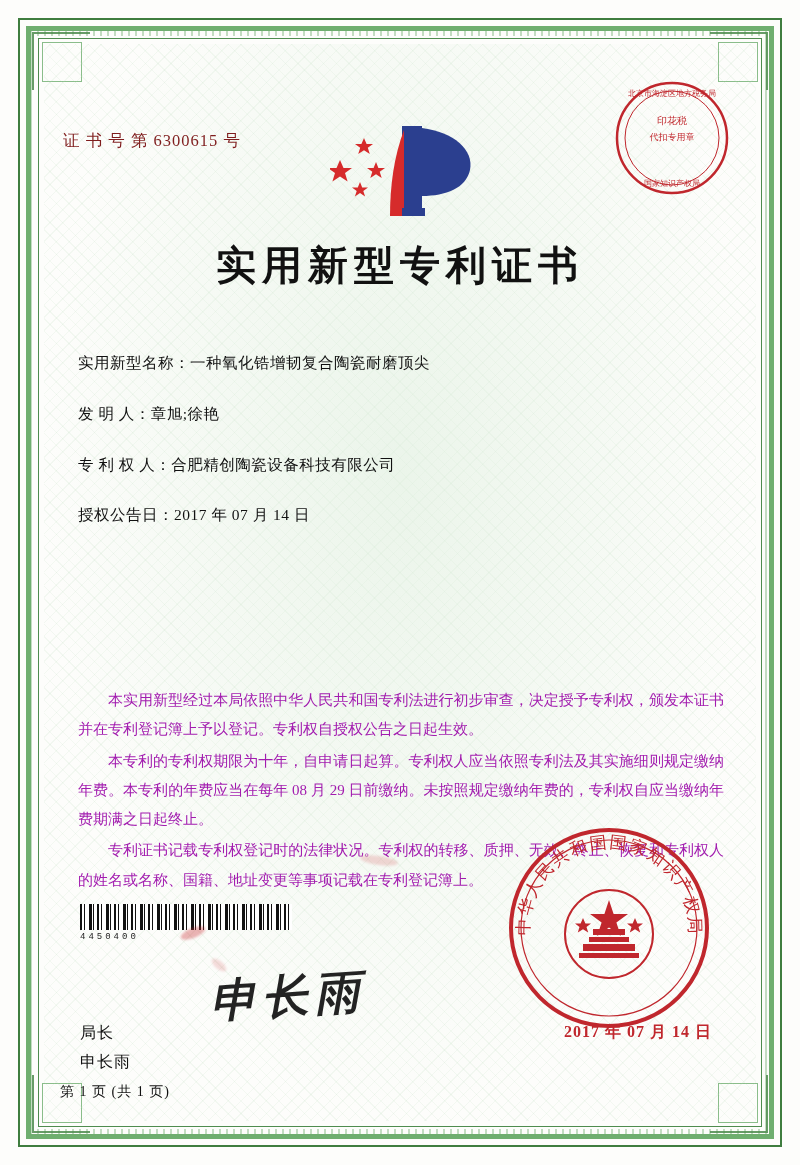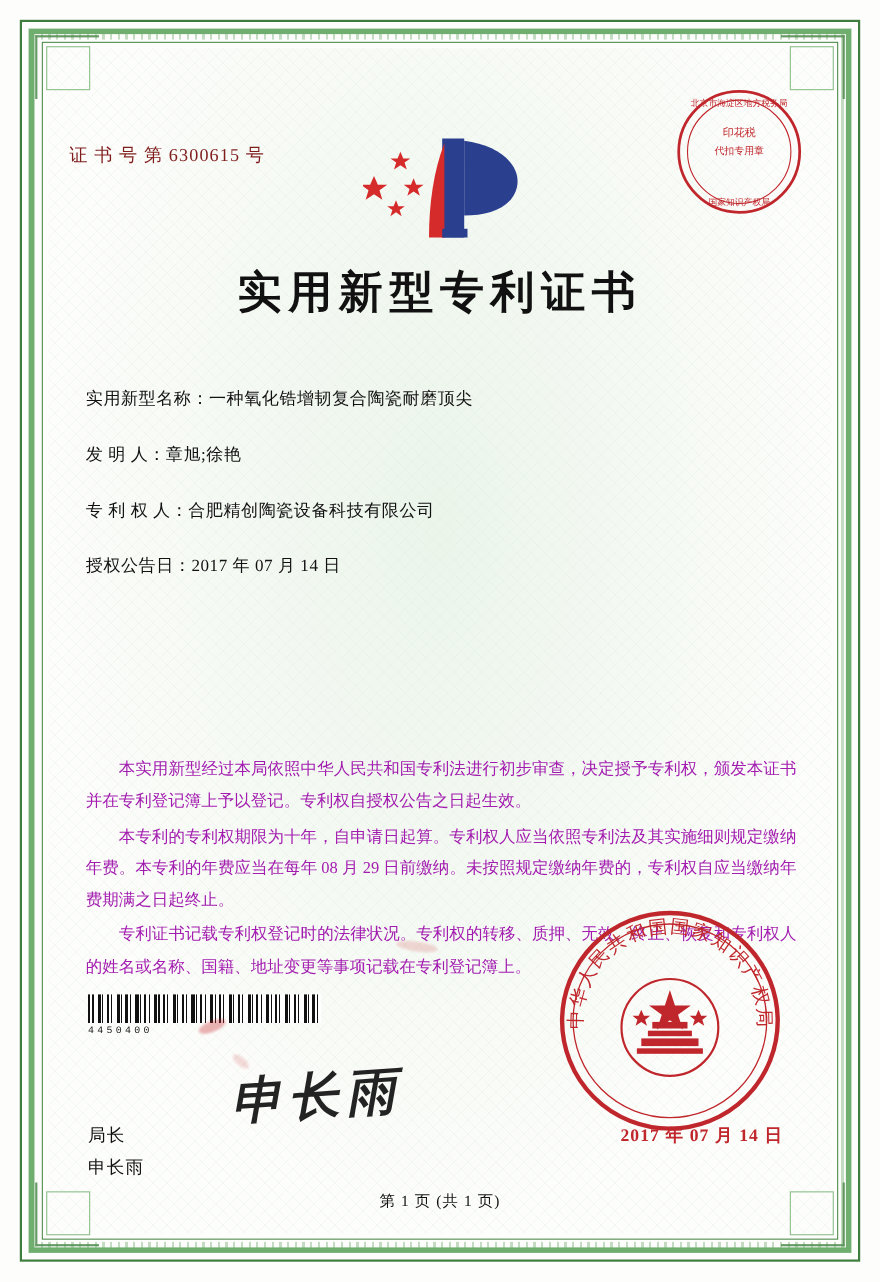--- a/index.html
+++ b/index.html
@@ -225,21 +225,20 @@
     bottom: 66px;
     font-size: 16px;
     color: #c0272d;
     letter-spacing: 1px;
     font-weight: bold;
   }
   .footer {
     position: absolute;
     left: 0; right: 0;
     bottom: 8px;
-    text-align: center;
     font-size: 14px;
     color: #111;
     letter-spacing: 1px;
   }
   
   .smudge {
     position: absolute;
     background: rgba(200,40,45,0.35);
     border-radius: 50%;
     filter: blur(1px);

